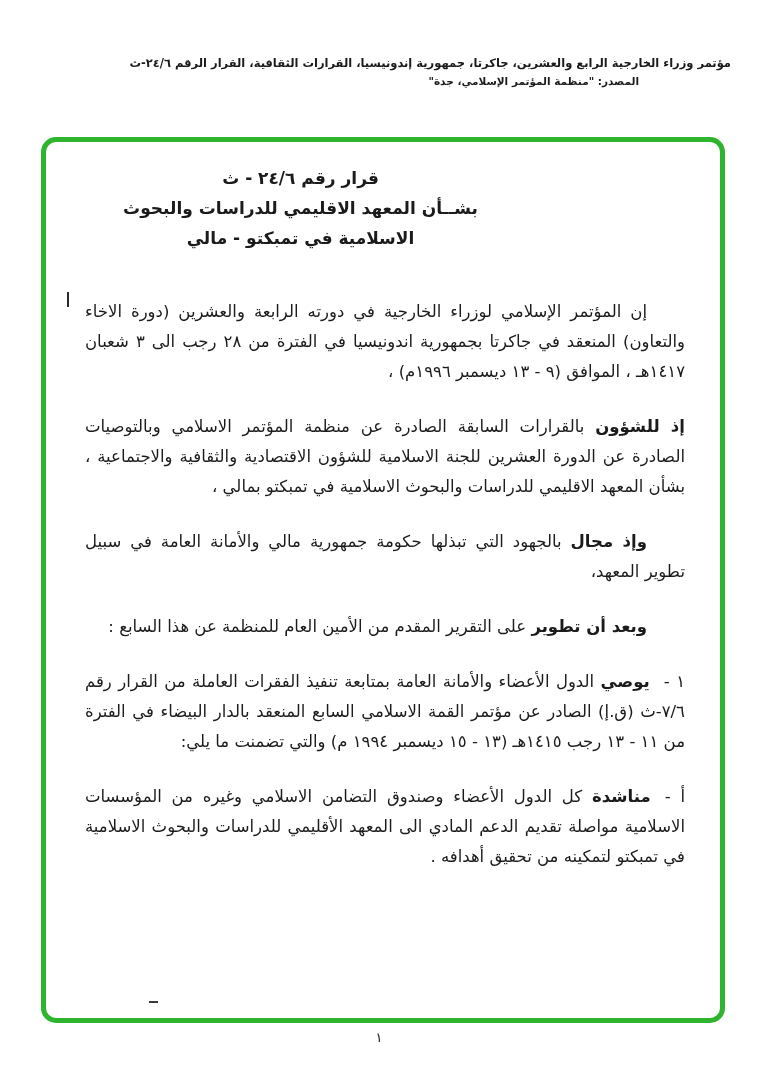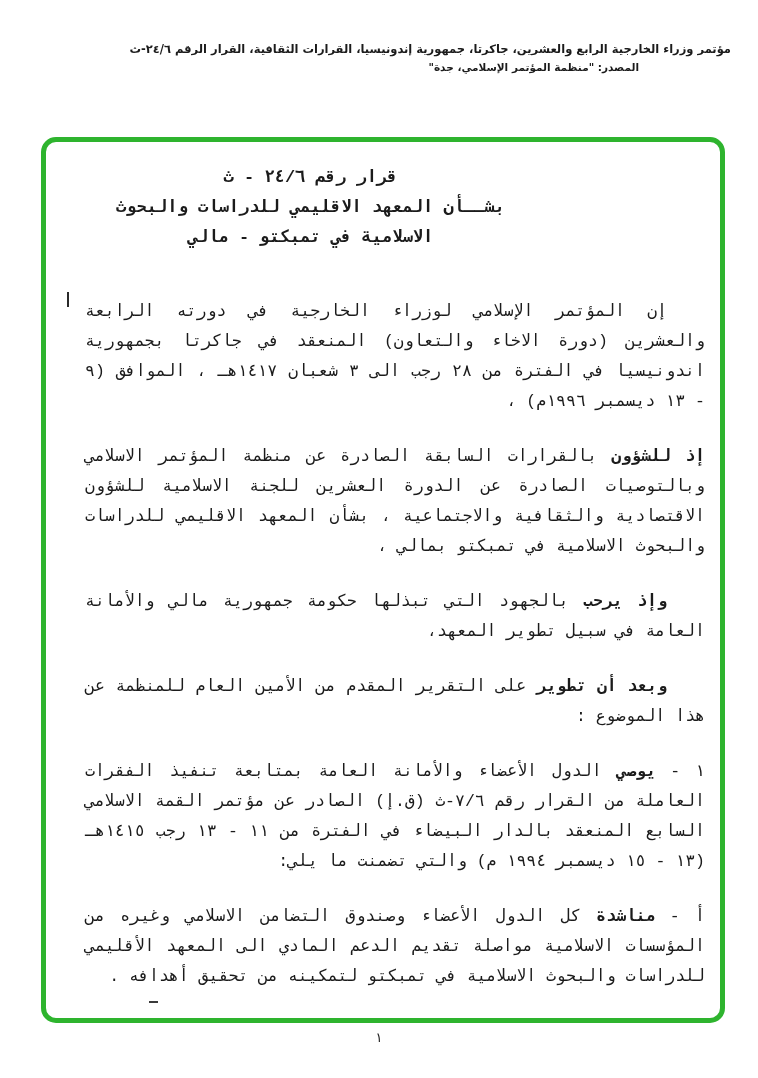--- a/index.html
+++ b/index.html
@@ -5,36 +5,36 @@
   html, body { margin: 0; padding: 0; }
   body {
     width: 758px; height: 1078px;
     background: #ffffff;
     position: relative;
     overflow: hidden;
     font-family: "DejaVu Sans", sans-serif;
     color: #1b1b1b;
   }
   .top-header {
-    position: absolute; top: 41px; right: 27px; left: 27px;
+    position: absolute; top: 55px; right: 27px; left: 27px;
     direction: rtl; text-align: right;
   }
   .hdr-line1 { font-size: 11.5px; font-weight: bold; line-height: 16px; }
   .hdr-line2 { font-size: 10.5px; font-weight: bold; line-height: 15px; padding-right: 92px; margin-top: 3px; }
   .frame {
     position: absolute; left: 41px; top: 137px;
     width: 684px; height: 886px;
     box-sizing: border-box;
     border: 5px solid #2eb42e;
     border-radius: 15px;
   }
   .doc-body {
-    position: absolute; right: 42px; left: 85px; top: 163px;
+    position: absolute; right: 62px; left: 85px; top: 163px;
     direction: rtl; text-align: justify;
-    font-size: 16.5px; line-height: 30px; font-family: Liberation Mono, monospace;
+    font-size: 16.5px; line-height: 30px;
   }
   .doc-title {
     text-align: center; font-weight: bold;
     font-size: 17px; line-height: 30px;
     transform: translateX(-90px);
     margin-bottom: 44px;
   }
   .para { margin: 0 11px 25px 0; }
   .para.indent { text-indent: 38px; }
   .lead { font-weight: bold; }
@@ -61,23 +61,23 @@
   <div class="doc-title">
     <div>قرار رقم ٢٤/٦ - ث</div>
     <div>بشــأن المعهد الاقليمي للدراسات والبحوث</div>
     <div>الاسلامية في تمبكتو - مالي</div>
   </div>
 
   <p class="para indent">إن المؤتمر الإسلامي لوزراء الخارجية في دورته الرابعة والعشرين (دورة الاخاء والتعاون) المنعقد في جاكرتا بجمهورية اندونيسيا في الفترة من ٢٨ رجب الى ٣ شعبان ١٤١٧هـ ، الموافق (٩ - ١٣ ديسمبر ١٩٩٦م) ،</p>
 
   <p class="para"><span class="lead">إذ للشؤون</span><span> بالقرارات السابقة الصادرة عن منظمة المؤتمر الاسلامي وبالتوصيات الصادرة عن الدورة العشرين للجنة الاسلامية للشؤون الاقتصادية والثقافية والاجتماعية ، بشأن المعهد الاقليمي للدراسات والبحوث الاسلامية في تمبكتو بمالي ،</span></p>
 
-  <p class="para indent"><span class="lead">وإذ يرحب</span><span> بالجهود التي تبذلها حكومة جمهورية مالي والأمانة العامة في سبيل تطوير المعهد،</span></p>
+  <p class="para indent"><span class="lead">وإذ مجال</span><span> بالجهود التي تبذلها حكومة جمهورية مالي والأمانة العامة في سبيل تطوير المعهد،</span></p>
 
-  <p class="para indent"><span class="lead">وبعد أن تطوير</span><span> على التقرير المقدم من الأمين العام للمنظمة عن هذا الموضوع :</span></p>
+  <p class="para indent"><span class="lead">وبعد أن تطوير</span><span> على التقرير المقدم من الأمين العام للمنظمة عن هذا السابع :</span></p>
 
   <p class="para item"><span class="marker">١ -</span><span class="lead">يوصي</span><span> الدول الأعضاء والأمانة العامة بمتابعة تنفيذ الفقرات العاملة من القرار رقم ٧/٦-ث (ق.إ) الصادر عن مؤتمر القمة الاسلامي السابع المنعقد بالدار البيضاء في الفترة من ١١ - ١٣ رجب ١٤١٥هـ (١٣ - ١٥ ديسمبر ١٩٩٤ م) والتي تضمنت ما يلي:</span></p>
 
   <p class="para item"><span class="marker">أ -</span><span class="lead">مناشدة</span><span> كل الدول الأعضاء وصندوق التضامن الاسلامي وغيره من المؤسسات الاسلامية مواصلة تقديم الدعم المادي الى المعهد الأقليمي للدراسات والبحوث الاسلامية في تمبكتو لتمكينه من تحقيق أهدافه .</span></p>
 
 
 </div>
 
 <div class="stray-bar"></div>
 <div class="stray-dash"></div>

